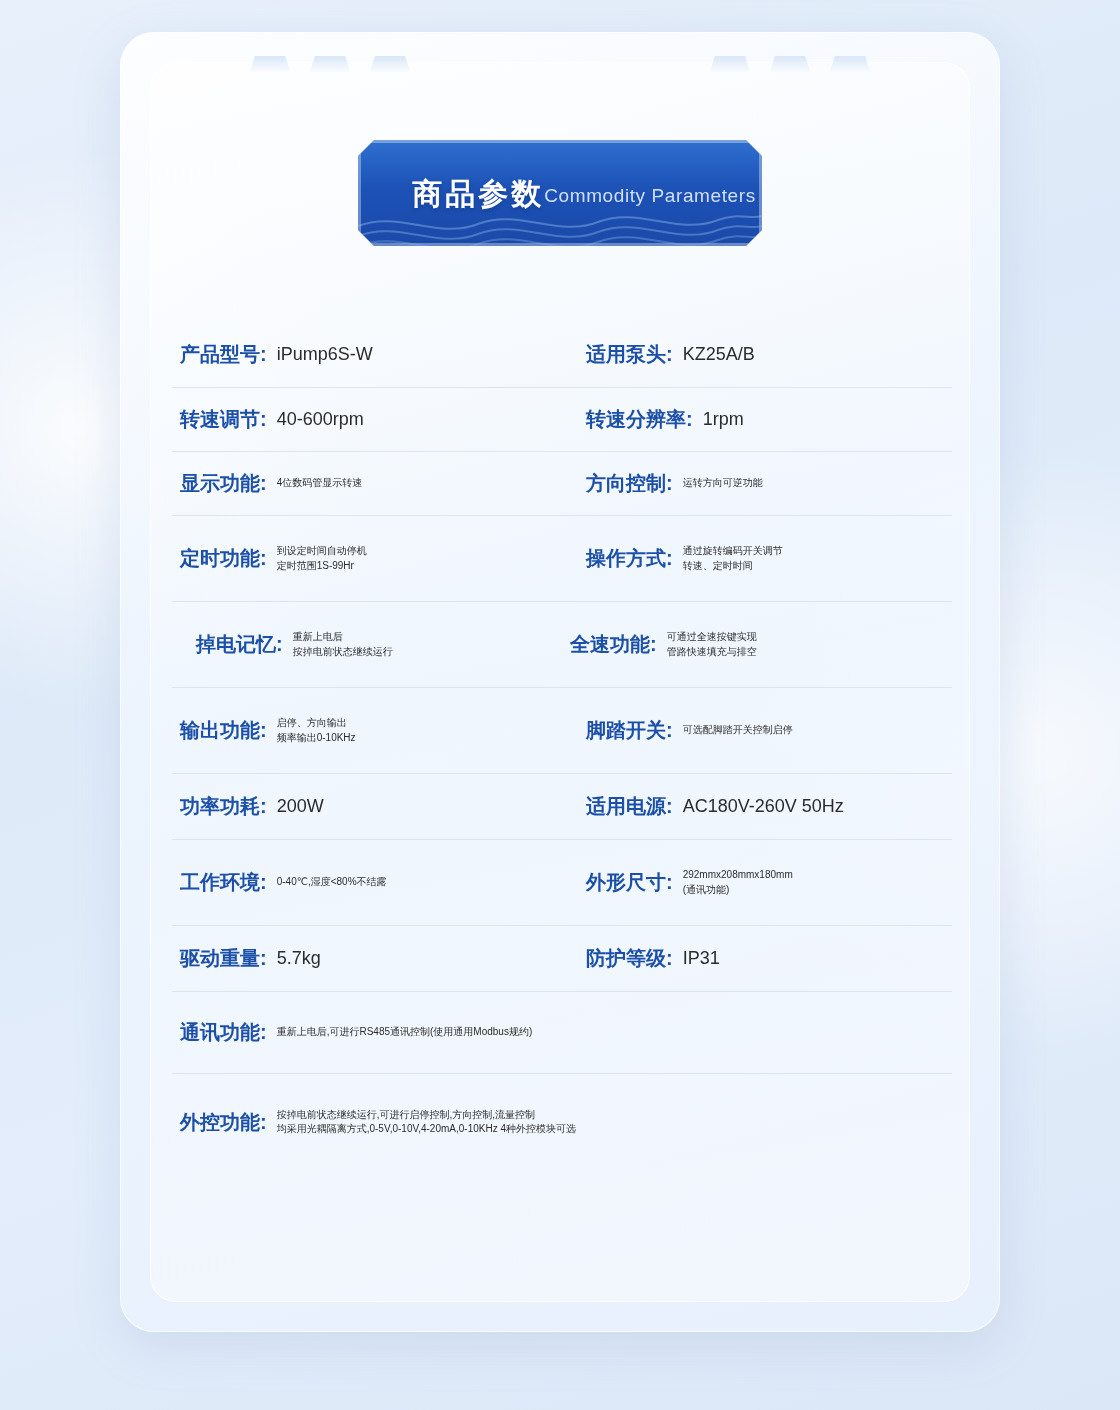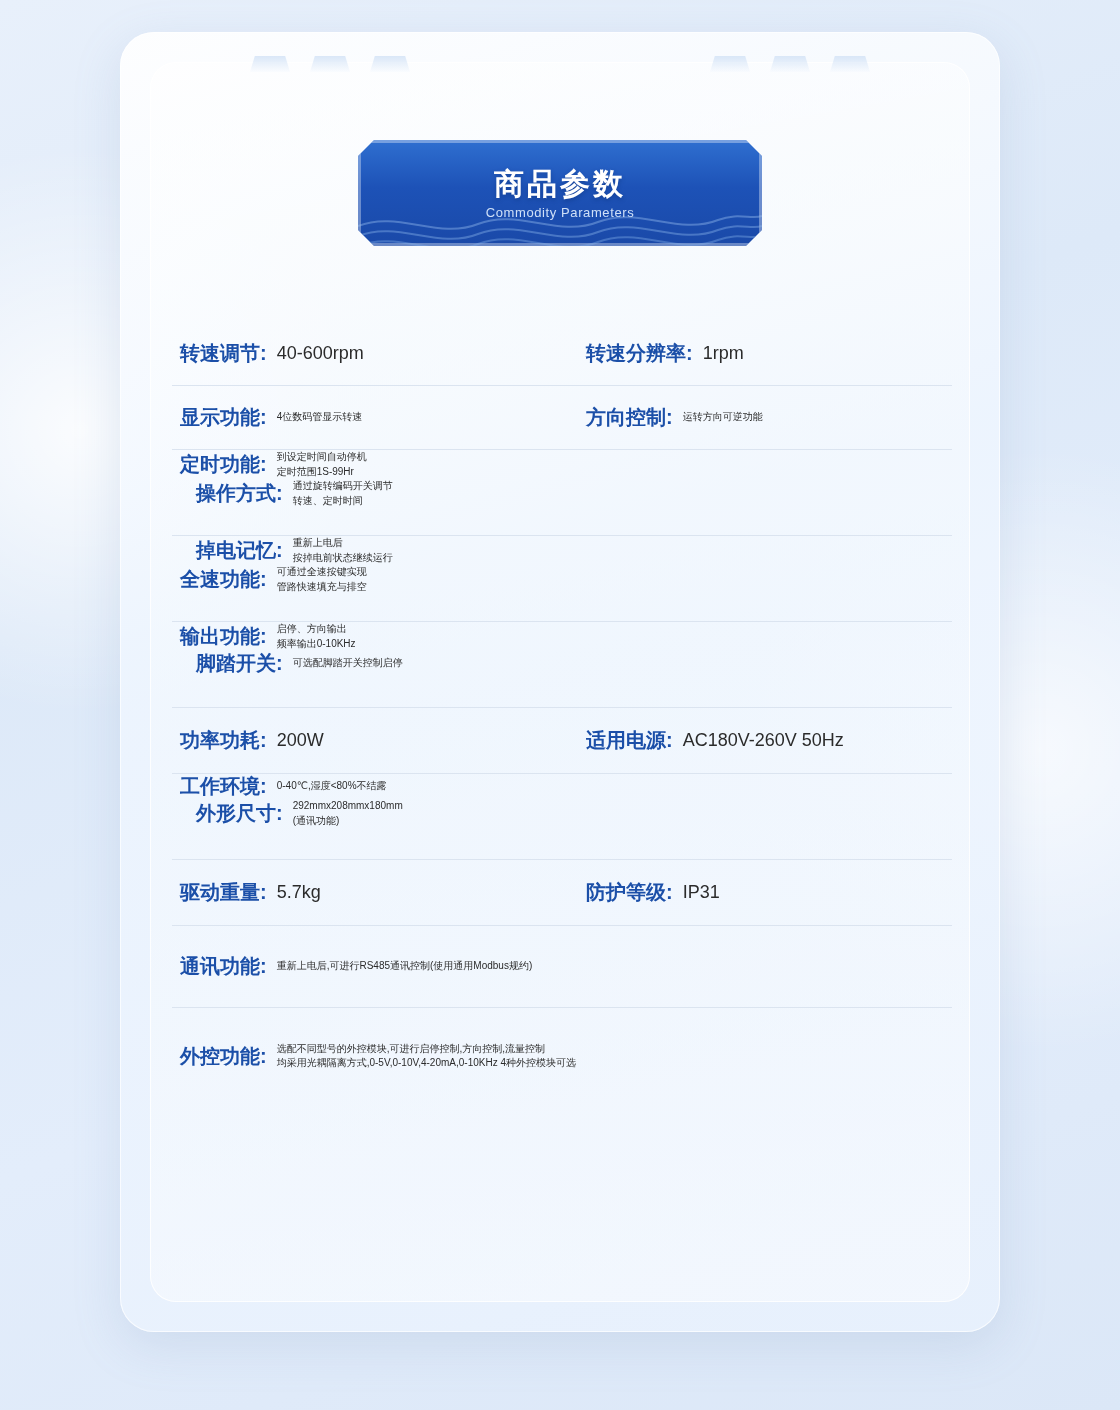--- a/index.html
+++ b/index.html
@@ -97,36 +97,37 @@
     height: 56px;
     opacity: .4;
   }
   .banner-text {
     position: absolute;
     left: 0;
     top: 0;
     width: 100%;
     height: 100%;
     display: flex;
-    flex-direction: column;
+    flex-direction: row;
     align-items: center;
     justify-content: center;
+    padding-left: 24px;
   }
   .banner-title {
     color: #ffffff;
     font-size: 30px;
     font-weight: bold;
     letter-spacing: 3px;
     line-height: 1.1;
     text-shadow: 0 2px 4px rgba(10,40,100,0.35);
   }
   .banner-sub {
     margin-top: 5px;
     color: #cfe0f8;
-    font-size: 13px;
+    font-size: 19px;
     letter-spacing: .6px;
   }
 
   
   .spec-table {
     position: absolute;
     left: 172px;
     top: 322px;
     width: 780px;
   }
@@ -166,21 +167,21 @@
   }
   .val .line { display: block; }
 
   
   .col-left { padding-left: 8px; }
   .col-right { padding-left: 24px; }
 
   
   .h-big { height: 66px; }
   .h-mid { height: 64px; }
-  .h-two { height: 86px; flex-direction: column; }
+  .h-two { height: 86px; }
   .h-comm { height: 82px; text-align: center; }
   .h-ext { height: 96px; }
 </style>
 </head>
 <body>
 
 <div class="bg-glow-a"></div>
 <div class="bg-glow-b"></div>
 
 <div class="card-outer"></div>
@@ -201,20 +202,34 @@
     <path d="M0,40 C40,24 80,54 120,38 C160,22 200,52 240,36 C280,20 320,50 360,34 C380,26 394,34 404,30" fill="none" stroke="#8fb9ee" stroke-width="2"></path>
     <path d="M0,50 C40,34 80,64 120,48 C160,32 200,62 240,46 C280,30 320,60 360,44 C380,36 394,44 404,40" fill="none" stroke="#82afe9" stroke-width="2"></path>
   </svg>
   <div class="banner-text">
     <div class="banner-title">商品参数</div>
     <div class="banner-sub">Commodity Parameters</div>
   </div>
 </div>
 
 <div class="spec-table" id="spec-table">
+    <div class="spec-row h-big">
+      <div class="cell half col-left">
+        <div class="lbl">产品型号:</div>
+        <div class="val">
+          <span class="line">iPump6S-W</span>
+        </div>
+      </div>
+      <div class="cell half col-right">
+        <div class="lbl">适用泵头:</div>
+        <div class="val">
+          <span class="line">KZ25A/B</span>
+        </div>
+      </div>
+    </div>
     <div class="spec-row h-mid">
       <div class="cell half col-left">
         <div class="lbl">转速调节:</div>
         <div class="val">
           <span class="line">40-600rpm</span>
         </div>
       </div>
       <div class="cell half col-right">
         <div class="lbl">转速分辨率:</div>
         <div class="val">
@@ -331,18 +346,18 @@
         <div class="lbl">通讯功能:</div>
         <div class="val small">
           <span class="line">重新上电后,可进行RS485通讯控制(使用通用Modbus规约)</span>
         </div>
       </div>
     </div>
     <div class="spec-row h-ext">
       <div class="cell full col-left">
         <div class="lbl">外控功能:</div>
         <div class="val small">
-          <span class="line">选配不同型号的外控模块,可进行启停控制,方向控制,流量控制</span>
+          <span class="line">按掉电前状态继续运行,可进行启停控制,方向控制,流量控制</span>
           <span class="line">均采用光耦隔离方式,0-5V,0-10V,4-20mA,0-10KHz 4种外控模块可选</span>
         </div>
       </div>
     </div>
   </div>
 
 </body></html>

